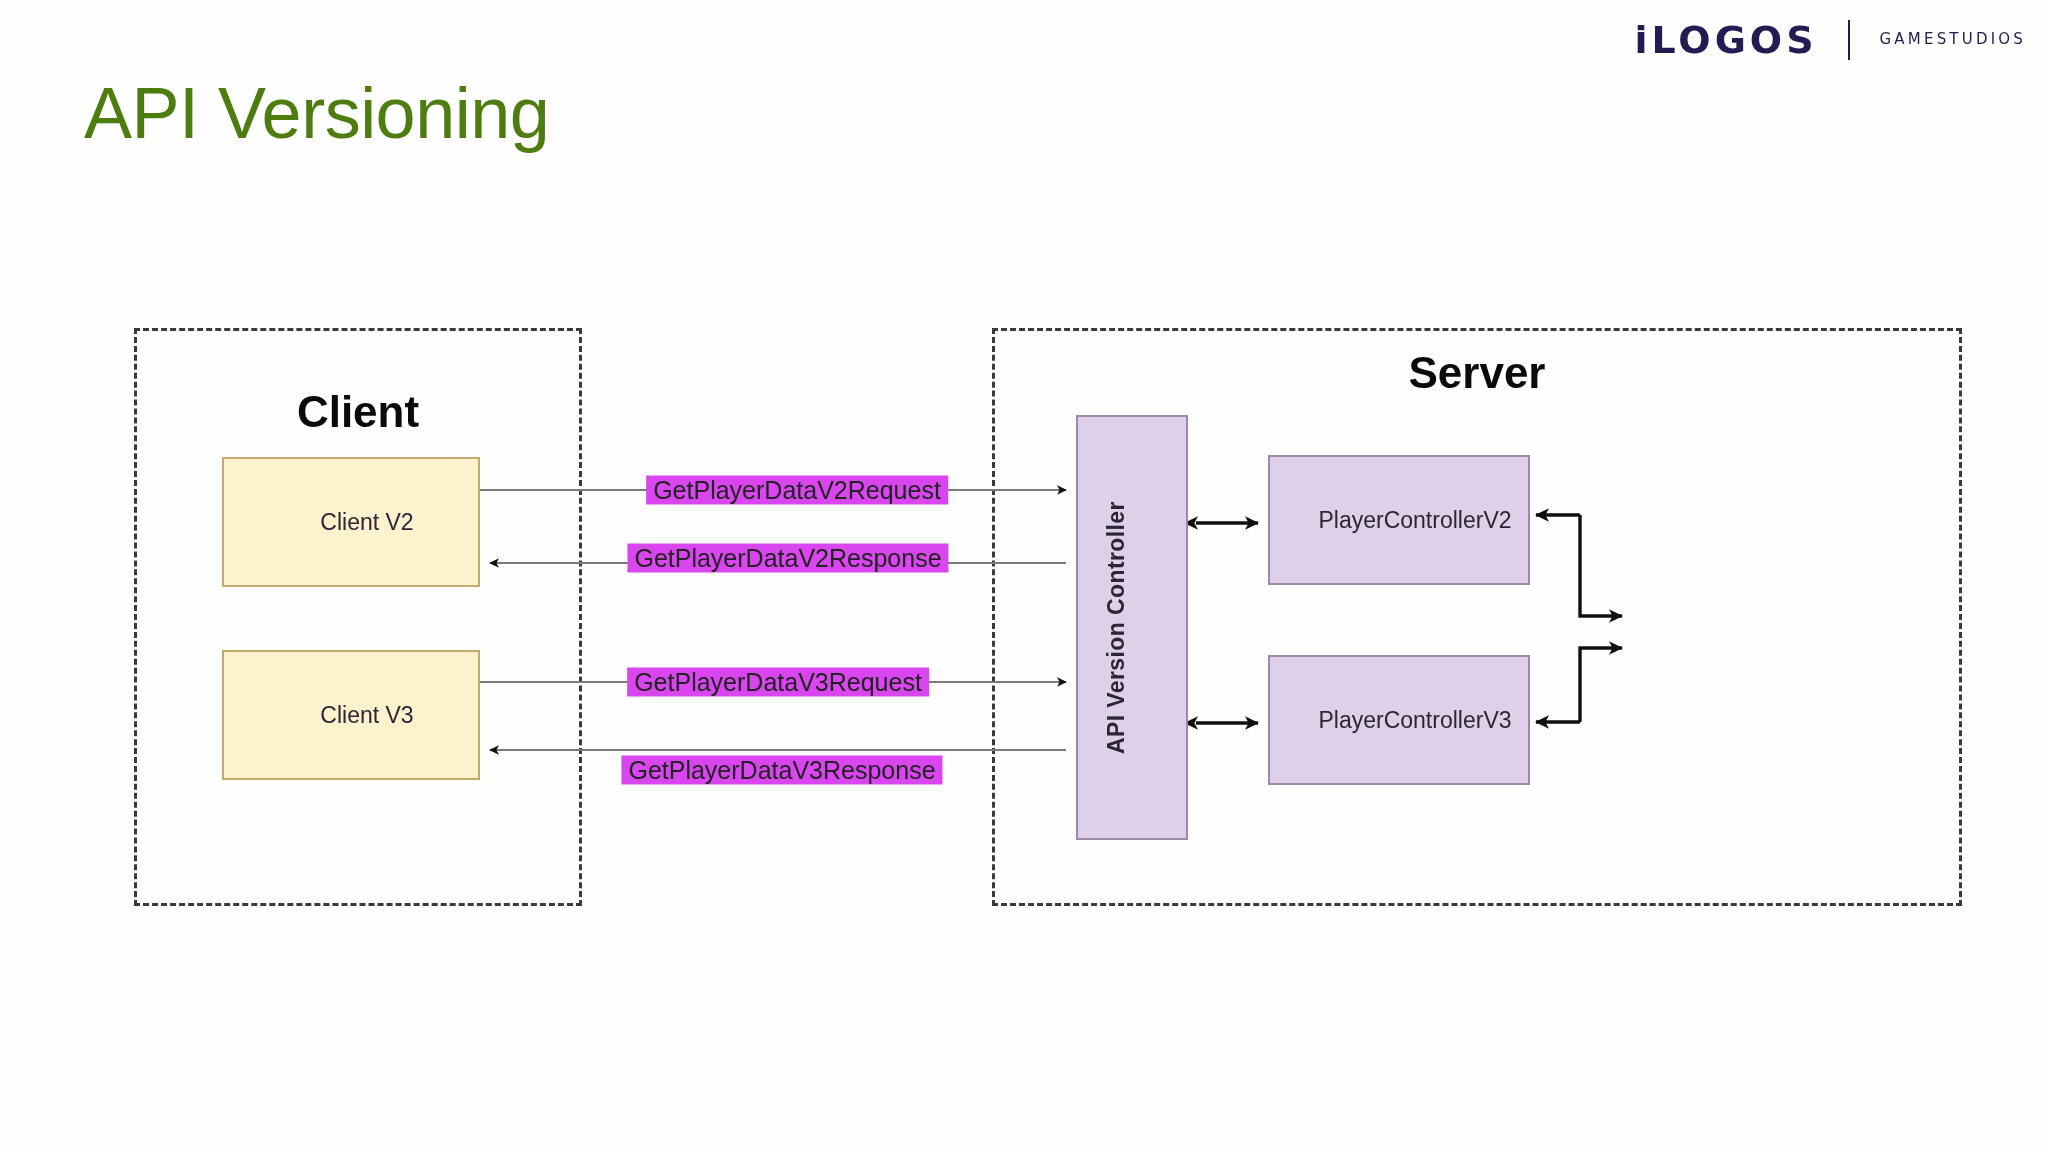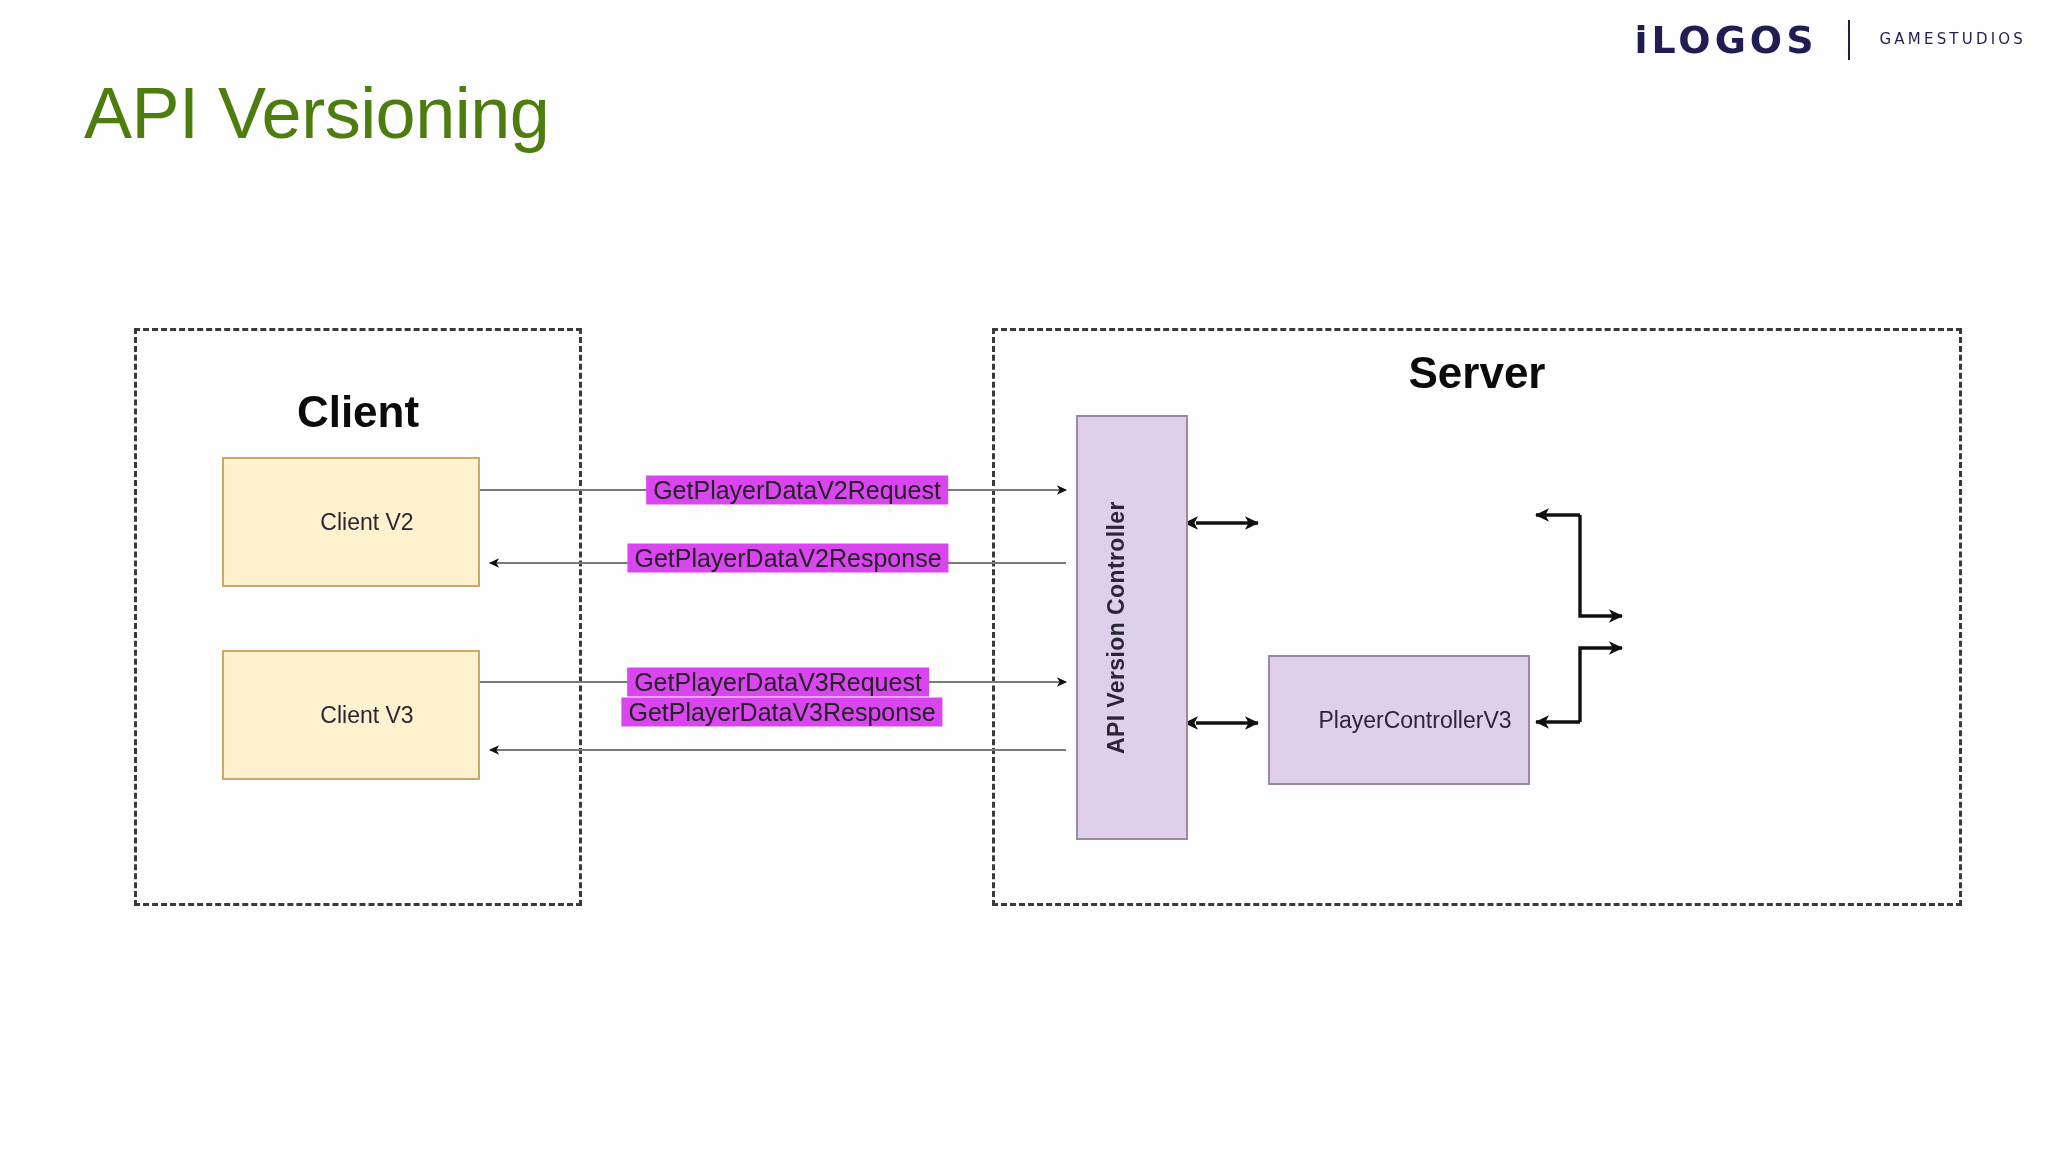--- a/index.html
+++ b/index.html
@@ -191,24 +191,27 @@
   </div>
 
   <div class="node client" style="left:222px; top:650px; width:258px; height:130px;">
     <span>Client V3</span>
   </div>
 
   <div class="node purple vertical" style="left:1076px; top:415px; width:112px; height:425px;">
     <span>API Version Controller</span>
   </div>
 
+  <div class="node purple" style="left:1268px; top:455px; width:262px; height:130px;">
+    <span>PlayerControllerV2</span>
+  </div>
 
   <div class="node purple" style="left:1268px; top:655px; width:262px; height:130px;">
     <span>PlayerControllerV3</span>
   </div>
 
 
   <div class="edge-label" style="left:797px; top:490px;">GetPlayerDataV2Request</div>
   <div class="edge-label" style="left:788px; top:558px;">GetPlayerDataV2Response</div>
   <div class="edge-label" style="left:778px; top:682px;">GetPlayerDataV3Request</div>
-  <div class="edge-label" style="left:782px; top:712px;">GetPlayerDataV3Response</div>
+  <div class="edge-label" style="left:782px; top:770px;">GetPlayerDataV3Response</div>
 
 </div>
 
 </body></html>

